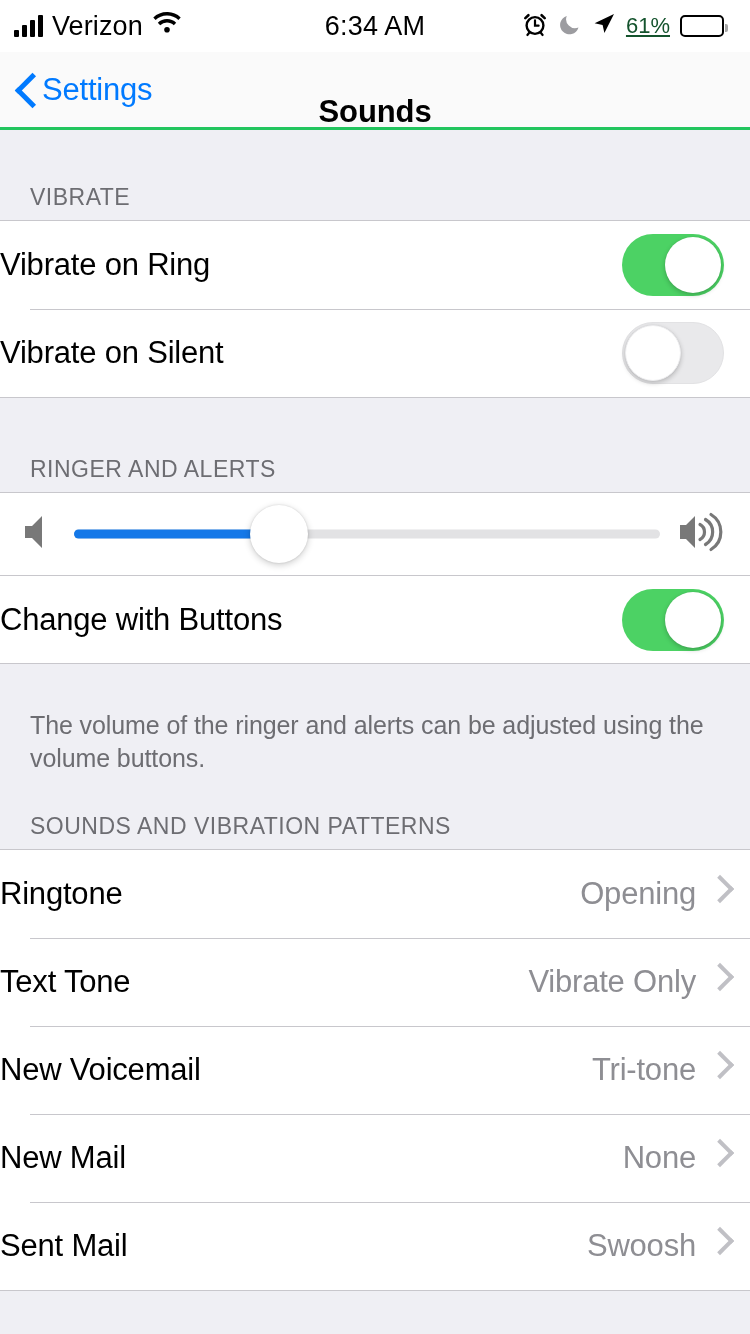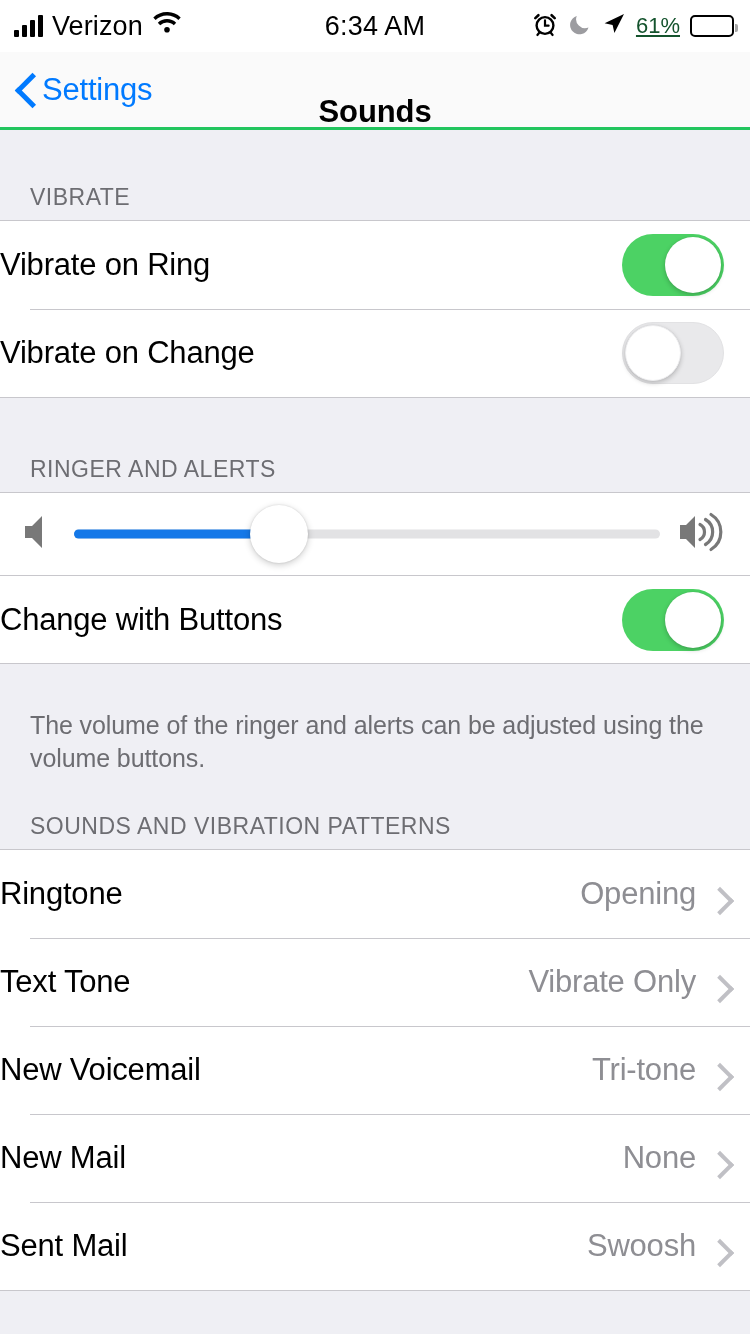--- a/index.html
+++ b/index.html
@@ -9,21 +9,21 @@
     font-family: "Liberation Sans", sans-serif;
     -webkit-font-smoothing: antialiased;
     overflow: hidden;
   }
   #screen { position: relative; width: 750px; height: 1334px; background: #EFEFF4; }
 
   
   .statusbar {
     height: 52px; background: #FFFFFF;
     display: flex; align-items: center;
-    padding: 0 16px 0 14px;
+    padding: 0 26px 0 14px;
     position: relative;
   }
   .sb-left { display: flex; align-items: center; gap: 9px; }
   .sb-center {
     position: absolute; left: 0; right: 0; text-align: center;
     font-size: 27px; font-weight: 400; color: #000; letter-spacing: .2px;
   }
   .sb-right {
     margin-left: auto; display: flex; align-items: center; gap: 10px;
     position: relative; z-index: 2;
@@ -90,21 +90,21 @@
   .row {
     height: 88px; display: flex; align-items: center;
     padding-right: 26px;
     position: relative; background: #FFFFFF;
   }
   .row + .row::before {
     content: ""; position: absolute; left: 30px; right: 0; top: 0;
     height: 1px; background: #C8C7CC;
   }
   .row-label { font-size: 31px; color: #000; letter-spacing: -.2px; }
-  .row-right { margin-left: auto; display: flex; align-items: flex-end; gap: 14px; }
+  .row-right { margin-left: auto; display: flex; align-items: flex-start; gap: 14px; }
   .row-detail { font-size: 31px; color: #8E8E93; letter-spacing: -.2px; }
   .disclosure {
     width: 14px; height: 24px; position: relative; display: block;
   }
   .disclosure::before {
     content: ""; position: absolute; left: 0; top: 3px;
     width: 16px; height: 16px;
     border-right: 4px solid #C0C0C5; border-top: 4px solid #C0C0C5;
     transform: rotate(45deg);
   }
@@ -224,21 +224,21 @@
   <div class="group">
     <div class="row">
       <span class="row-label">Vibrate on Ring</span>
       <span class="row-right">
         <span class="toggle on">
             <span class="knob"></span>
           </span>
       </span>
     </div>
     <div class="row">
-      <span class="row-label">Vibrate on Change</span>
+      <span class="row-label">Vibrate on Silent</span>
       <span class="row-right">
         <span class="toggle off">
             <span class="knob"></span>
           </span>
       </span>
     </div>
   </div>
 
   <div class="gap-lg"></div>
   <div class="section-header">RINGER AND ALERTS</div>

